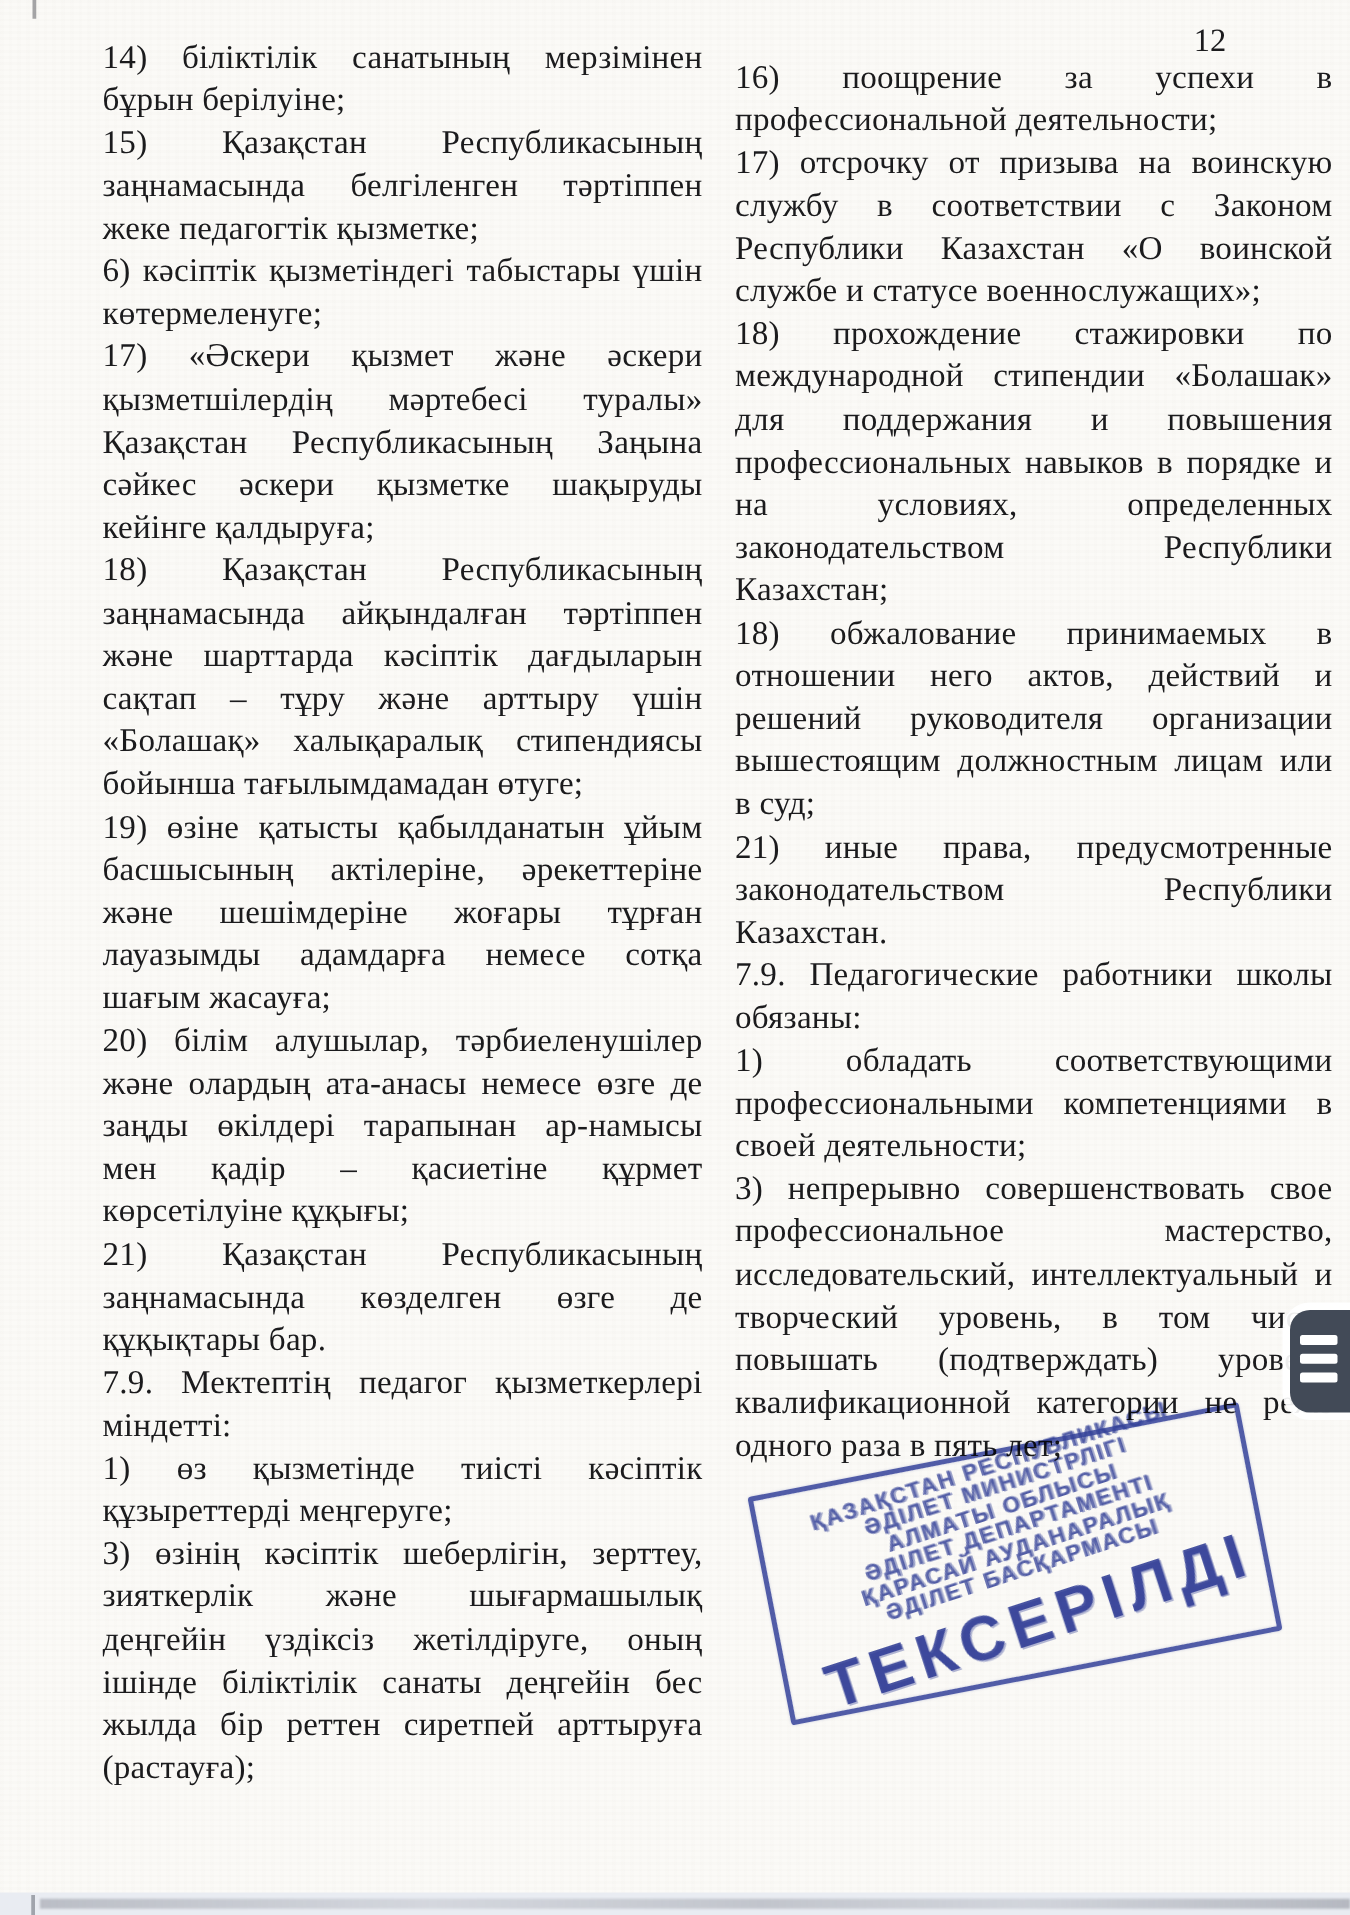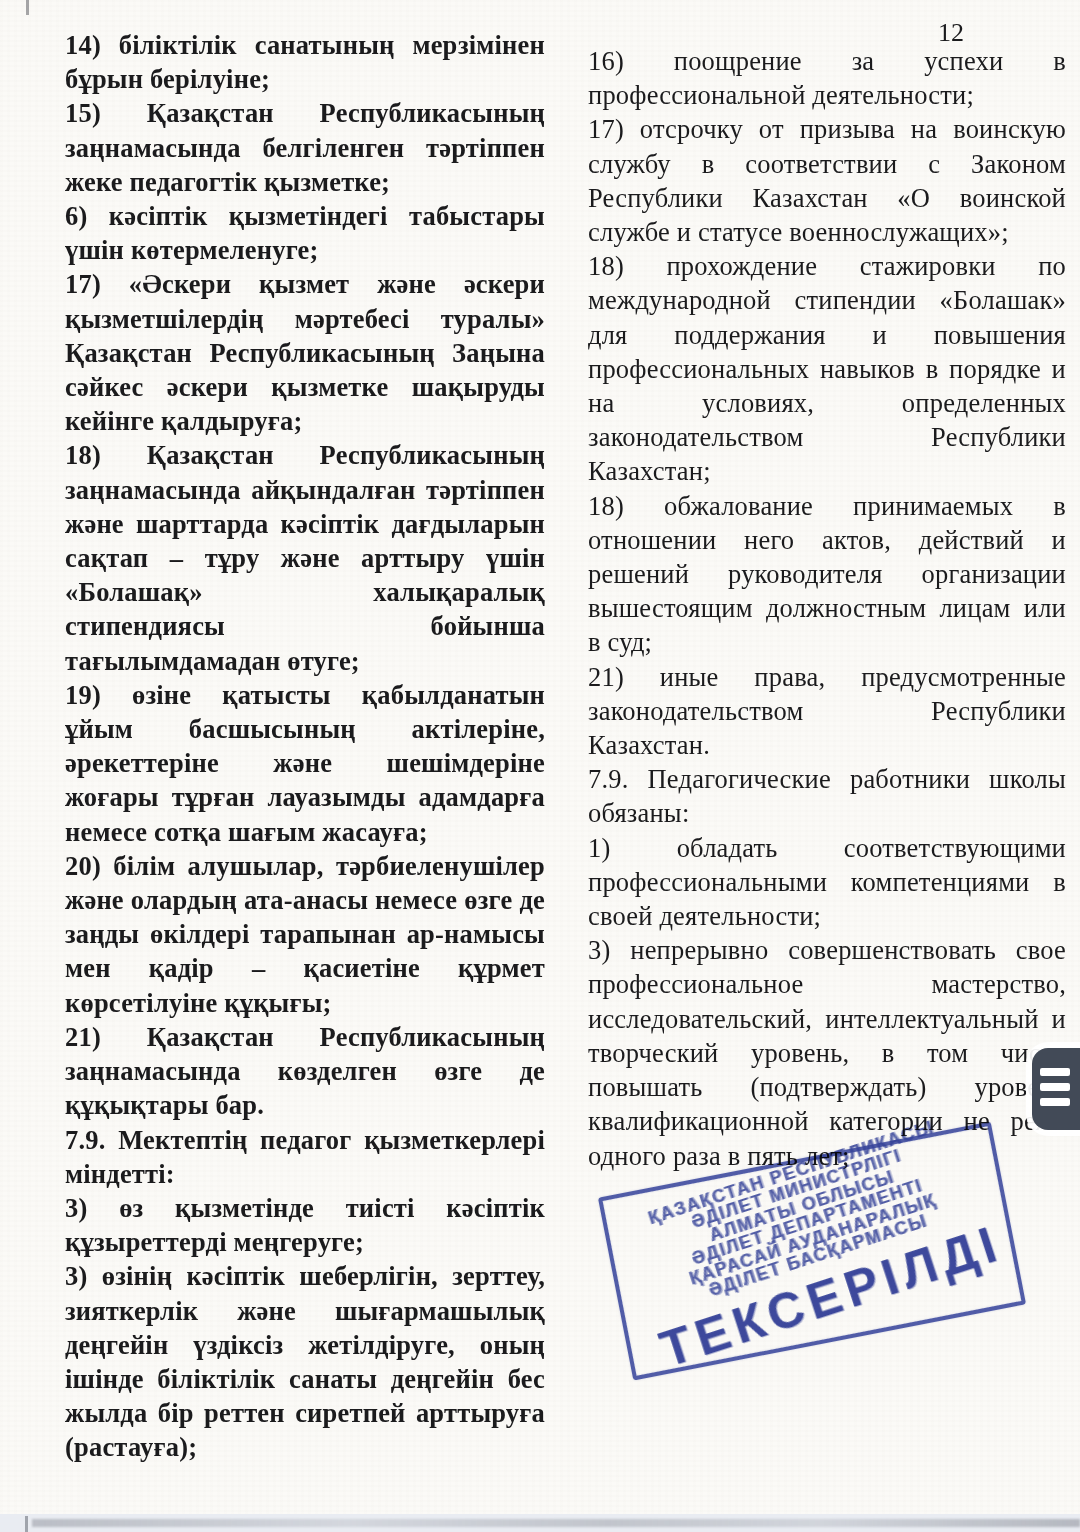--- a/index.html
+++ b/index.html
@@ -22,25 +22,25 @@
     position:absolute;
     font-size:26.5px;
     line-height:34.2px;
     letter-spacing:.2px;
   }
   .col p{
     margin:0;
     text-align:justify;
     text-align-last:left;
   }
-  .col-left{left:65px;top:28px;width:480px;height:1460px;overflow:hidden;font-weight:bold;}
+  .col-left{left:82px;top:28px;width:480px;height:1460px;overflow:hidden;}
   .col-right{left:588px;top:44px;width:478px;height:1445px;overflow:hidden;}
   .page-number{
     position:absolute;left:938px;top:18px;width:60px;
-    font-size:26px;
+    font-size:26px;text-align:center;
   }
   
   .stamp{
     position:absolute;left:612px;top:1158px;width:392px;height:178px;
     border:4px solid rgba(44,58,156,0.82);
     border-radius:3px;
     transform:rotate(-11deg);
     mix-blend-mode:multiply;
     background:rgba(255,255,255,0.02);
     box-shadow:0 0 2px rgba(44,58,156,0.25), inset 0 0 2px rgba(44,58,156,0.25);
@@ -111,21 +111,21 @@
   <div class="col col-left">
       <p>14) біліктілік санатының мерзімінен бұрын берілуіне;</p>
       <p>15) Қазақстан Республикасының заңнамасында белгіленген тәртіппен жеке педагогтік қызметке;</p>
       <p>6) кәсіптік қызметіндегі табыстары үшін көтермеленуге;</p>
       <p>17) «Әскери қызмет және әскери қызметшілердің мәртебесі туралы» Қазақстан Республикасының Заңына сәйкес әскери қызметке шақыруды кейінге қалдыруға;</p>
       <p>18) Қазақстан Республикасының заңнамасында айқындалған тәртіппен және шарттарда кәсіптік дағдыларын сақтап – тұру және арттыру үшін «Болашақ» халықаралық стипендиясы бойынша тағылымдамадан өтуге;</p>
       <p>19) өзіне қатысты қабылданатын ұйым басшысының актілеріне, әрекеттеріне және шешімдеріне жоғары тұрған лауазымды адамдарға немесе сотқа шағым жасауға;</p>
       <p>20) білім алушылар, тәрбиеленушілер және олардың ата-анасы немесе өзге де заңды өкілдері тарапынан ар-намысы мен қадір – қасиетіне құрмет көрсетілуіне құқығы;</p>
       <p>21) Қазақстан Республикасының заңнамасында көзделген өзге де құқықтары бар.</p>
       <p>7.9. Мектептің педагог қызметкерлері міндетті:</p>
-      <p>3) өз қызметінде тиісті кәсіптік құзыреттерді меңгеруге;</p>
+      <p>1) өз қызметінде тиісті кәсіптік құзыреттерді меңгеруге;</p>
       <p>3) өзінің кәсіптік шеберлігін, зерттеу, зияткерлік және шығармашылық деңгейін үздіксіз жетілдіруге, оның ішінде біліктілік санаты деңгейін бес жылда бір реттен сиретпей арттыруға (растауға);</p>
     </div>
 
   <div class="col col-right">
       <p>16) поощрение за успехи в профессиональной деятельности;</p>
       <p>17) отсрочку от призыва на воинскую службу в соответствии с Законом Республики Казахстан «О воинской службе и статусе военнослужащих»;</p>
       <p>18) прохождение стажировки по международной стипендии «Болашак» для поддержания и повышения профессиональных навыков в порядке и на условиях, определенных законодательством Республики Казахстан;</p>
       <p>18) обжалование принимаемых в отношении него актов, действий и решений руководителя организации вышестоящим должностным лицам или в суд;</p>
       <p>21) иные права, предусмотренные законодательством Республики Казахстан.</p>
       <p>7.9. Педагогические работники школы обязаны:</p>

